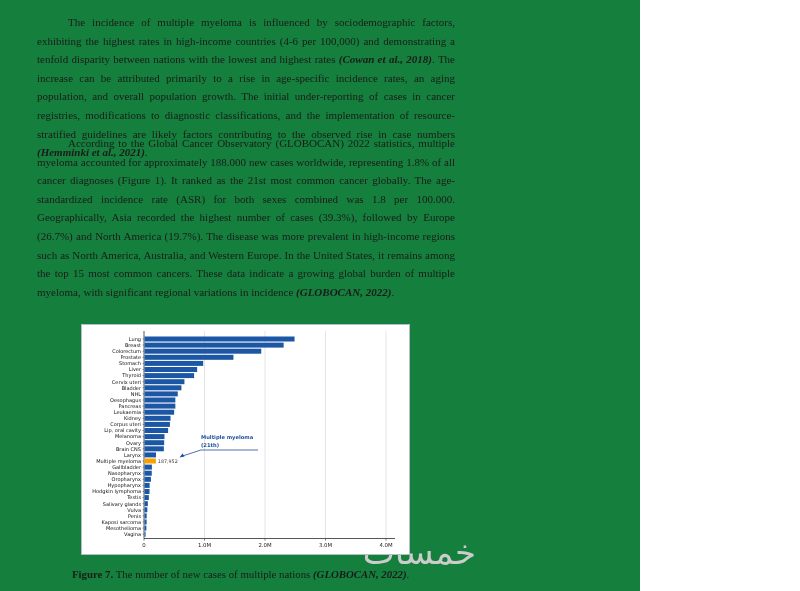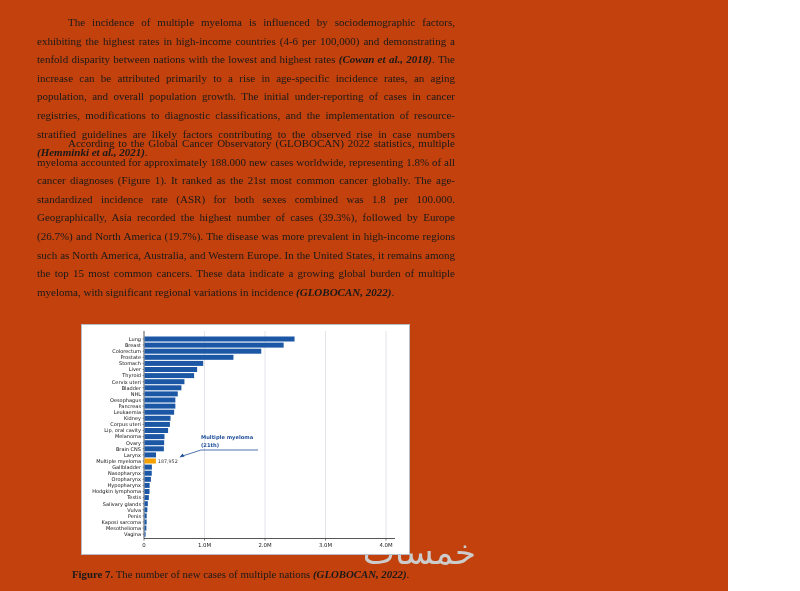--- a/index.html
+++ b/index.html
@@ -1,18 +1,18 @@
 <!DOCTYPE html>
 <html><head>
 <meta charset="utf-8">
 <style>
   html,body{margin:0;padding:0;}
   body{width:800px;height:591px;background:#ffffff;overflow:hidden;
        font-family:"Liberation Serif", serif;}
-  .page{position:relative;width:728px;height:591px;background:#c2410c;text-decoration:underline;}
+  .page{position:relative;width:640px;height:591px;background:#15803d;text-decoration:underline;}
   .body-text{position:absolute;left:37px;width:418px;margin:0;
              font-size:11px;line-height:18.6px;text-align:justify;
              text-indent:31px;color:#1a1a1a;}
   .p1{top:13px;}
   .p2{top:134px;}
   .bi{font-weight:bold;font-style:italic;}
   .b{font-weight:bold;}
   .figure-box{position:absolute;left:81px;top:324px;width:329px;height:231px;
               background:#ffffff;border:1px solid #b6bdc7;box-sizing:border-box;
               z-index:2;}

